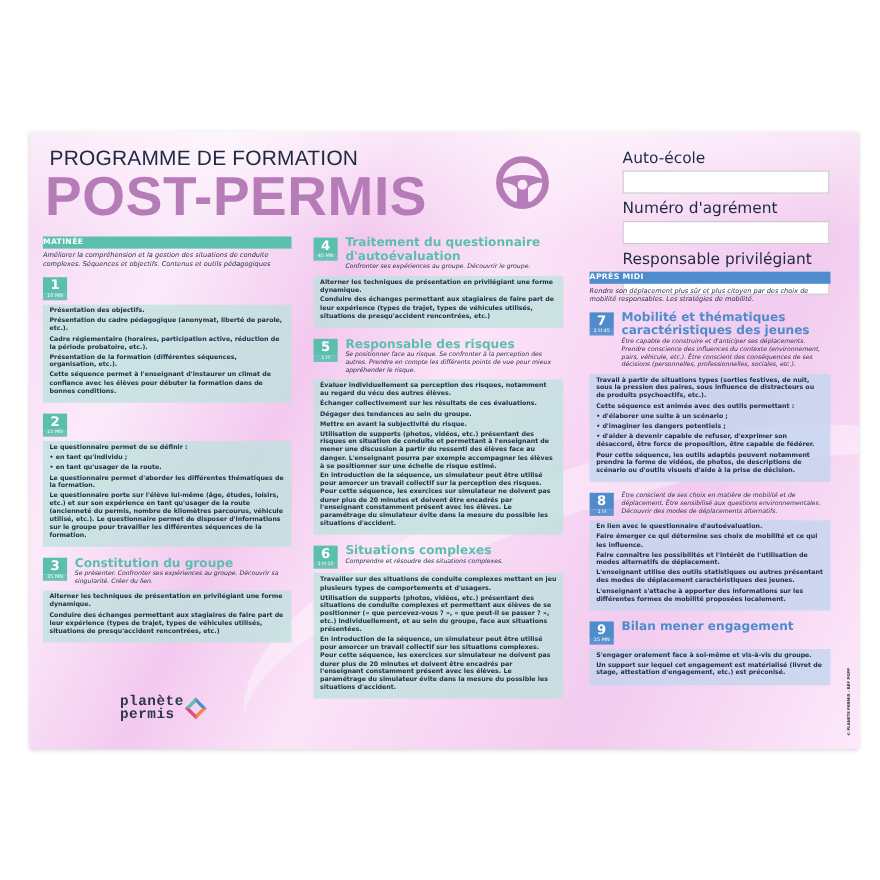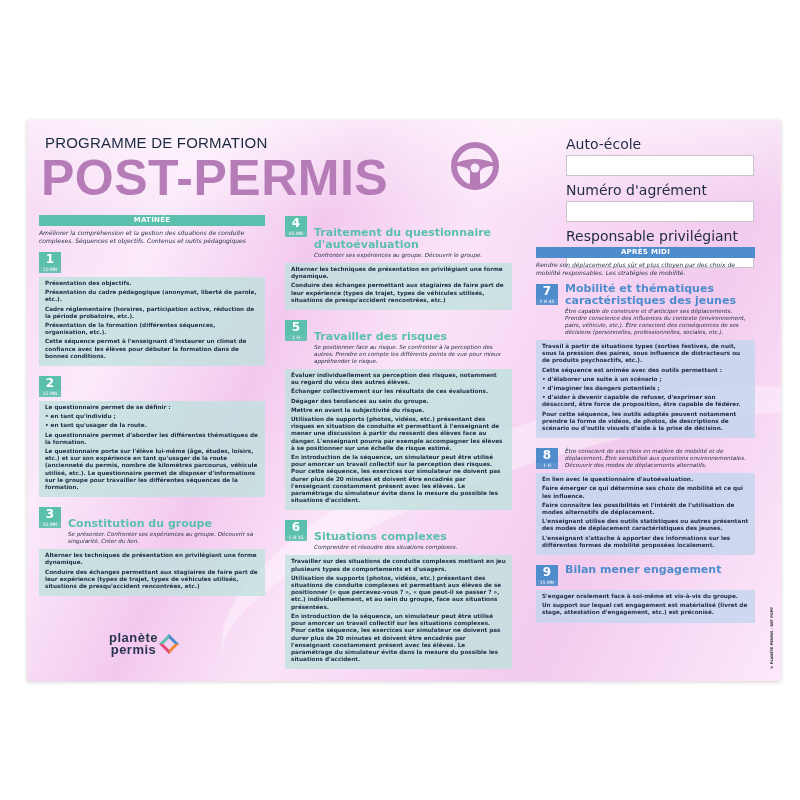--- a/index.html
+++ b/index.html
@@ -14,56 +14,56 @@
   }
   .poster::before {
     content: ""; position: absolute; left: 0; top: 0; right: 0; height: 95px;
     background: linear-gradient(180deg, rgba(255,255,255,0.55), rgba(255,255,255,0));
   }
   .swoosh {
     position: absolute; left: 180px; top: 300px; width: 700px; height: 260px;
     border-radius: 50%; border-top: 40px solid rgba(255,255,255,0.35); transform: rotate(-18deg);
   }
 
-  .title-small { position: absolute; left: 18px; top: 14px; font-family: "Liberation Sans", sans-serif; font-size: 15px; color: #1c2a3f; letter-spacing: 0.2px; }
+  .title-small { position: absolute; left: 18px; top: 14px; font-family: "Liberation Sans", sans-serif; font-size: 19px; color: #1c2a3f; letter-spacing: 0.2px; }
   .title-big { position: absolute; left: 14px; top: 30px; font-family: "Liberation Sans", sans-serif; font-weight: bold; font-size: 50px; color: #b57cb8; letter-spacing: 0.5px; line-height: 56px; }
   .wheel-icon { position: absolute; left: 423px; top: 21px; width: 50px; height: 50px; }
 
   .form { position: absolute; left: 539px; top: 16px; width: 188px; }
   .form .label { font-size: 14px; color: #1f2b44; margin-bottom: 3px; }
   .form .field { width: 188px; height: 21px; background: #fff; border: 1px solid #c9c3cc; margin-bottom: 6px; }
 
   .col { position: absolute; }
   .col-left { left: 12px; top: 95px; width: 226px; }
   .col-mid { left: 258px; top: 95px; width: 227px; }
   .col-right { left: 509px; top: 127px; width: 219px; }
 
-  .band { height: 11px; font-size: 7px; font-weight: bold; color: #fff; text-align: center; line-height: 11px; letter-spacing: 0.3px; }
+  .band { height: 11px; font-size: 7px; font-weight: bold; color: #fff; line-height: 11px; letter-spacing: 0.3px; }
   .band.teal { background: #5bbfae; }
   .band.blue { background: #4f8ccc; }
   .intro { font-size: 6px; font-style: italic; color: #1f2b44; line-height: 8px; margin: 3px 0 6px 0; }
 
   .seq { position: relative; }
   .seq-head { display: flex; align-items: flex-start; }
   .badge { width: 22px; flex: none; text-align: center; margin-right: 7px; margin-top: 1px; }
   .badge .num { display: block; height: 15px; font-weight: bold; color: #fff; font-size: 12px; line-height: 15px; }
   .badge .dur { display: block; font-size: 4.5px; line-height: 6px; color: #fff; opacity: 0.9; }
   .teal .badge .num, .teal .badge .dur { background: #5bbfae; }
   .blue .badge .num, .blue .badge .dur { background: #4f8ccc; }
   .seq-title { font-weight: bold; font-size: 11px; line-height: 12px; }
-  .teal .seq-title { color: #5bbfae; margin-top: 12px; }
+  .teal .seq-title { color: #5bbfae; }
   .blue .seq-title { color: #4f8ccc; }
   .seq-sub { font-size: 5.6px; font-style: italic; line-height: 7px; color: #1f2b44; margin-top: 1px; }
   .seq-body { margin-top: 4px; padding: 3px 6px 4px 6px; font-size: 5.7px; line-height: 7.2px; color: #1f2b44; font-weight: bold; }
   .teal .seq-body { background: rgba(190, 226, 220, 0.78); }
   .blue .seq-body { background: rgba(196, 214, 238, 0.82); }
   .seq-body p { margin-bottom: 2px; }
 
   .logo { position: absolute; left: 82px; top: 512px; display: flex; align-items: center; }
-  .logo-text { font-family: Liberation Sans, sans-serif; font-size: 13px; line-height: 12px; color: #2a3550; font-weight: bold; text-align: center; letter-spacing: 0.5px; }
+  .logo-text { font-family: Liberation Mono, monospace; font-size: 13px; line-height: 12px; color: #2a3550; font-weight: bold; text-align: left; letter-spacing: 0.5px; }
   .logo-icon { width: 14px; height: 14px; margin-left: 4px; transform: rotate(45deg); border: 3px solid; border-color: #4f8ccc #f08a3a #e24a7a #5bbfae; }
 
   .copyright { position: absolute; left: 766px; top: 600px; width: 10px; height: 80px; }
   .copyright span { position: absolute; left: -34px; top: 36px; width: 80px; transform: rotate(-90deg); font-size: 3.5px; font-weight: bold; color: #333; white-space: nowrap; text-align: center; }
 </style>
 </head>
 <body>
 
 <div class="poster">
   <div class="swoosh"></div>
@@ -168,21 +168,21 @@
       </div>
     </div>
 
     <div class="seq" style="margin-top:9px">
       <div class="seq-head">
         <div class="badge">
           <span class="num">5</span>
           <span class="dur">1 H</span>
         </div>
         <div>
-          <div class="seq-title">Travailler des risques</div>
+          <div class="seq-title">Responsable des risques</div>
           <div class="seq-sub">Se positionner face au risque. Se confronter à la perception des autres. Prendre en compte les différents points de vue pour mieux appréhender le risque.</div>
         </div>
       </div>
       <div class="seq-body">
         <p>Évaluer individuellement sa perception des risques, notamment au regard du vécu des autres élèves.</p>
         <p>Échanger collectivement sur les résultats de ces évaluations.</p>
         <p>Dégager des tendances au sein du groupe.</p>
         <p>Mettre en avant la subjectivité du risque.</p>
         <p>Utilisation de supports (photos, vidéos, etc.) présentant des risques en situation de conduite et permettant à l'enseignant de mener une discussion à partir du ressenti des élèves face au danger. L'enseignant pourra par exemple accompagner les élèves à se positionner sur une échelle de risque estimé.</p>
         <p>En introduction de la séquence, un simulateur peut être utilisé pour amorcer un travail collectif sur la perception des risques. Pour cette séquence, les exercices sur simulateur ne doivent pas durer plus de 20 minutes et doivent être encadrés par l'enseignant constamment présent avec les élèves. Le paramétrage du simulateur évite dans la mesure du possible les situations d'accident.</p>

